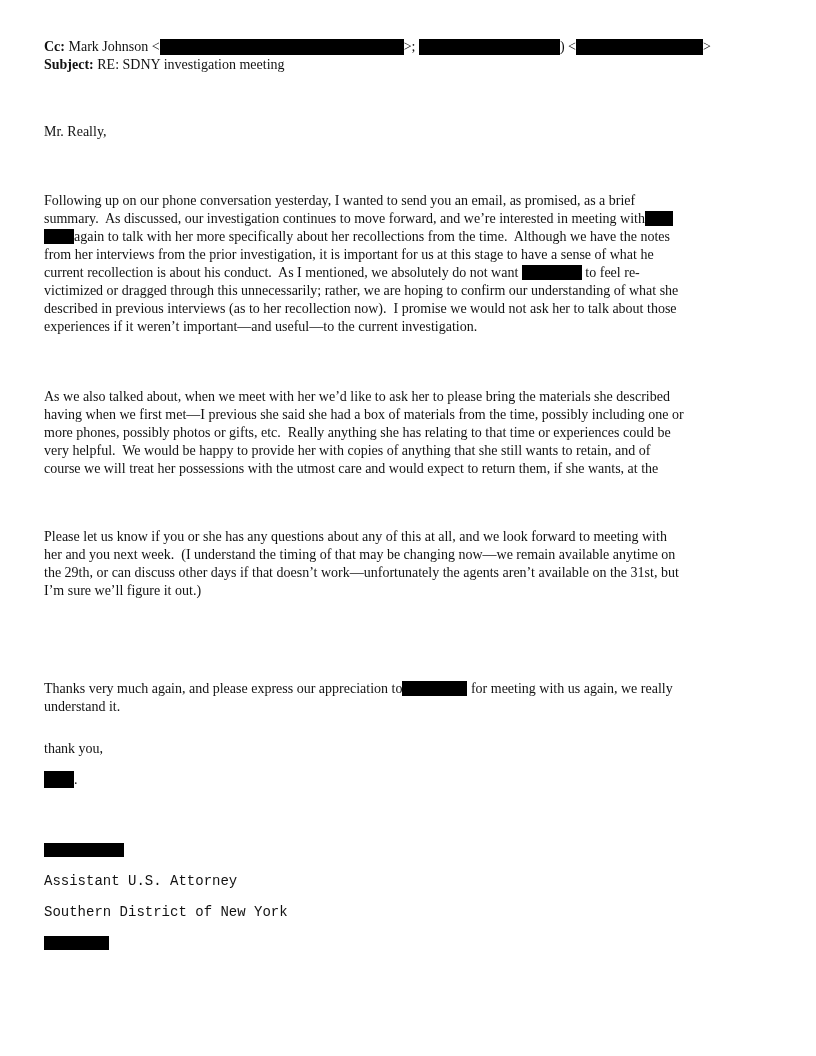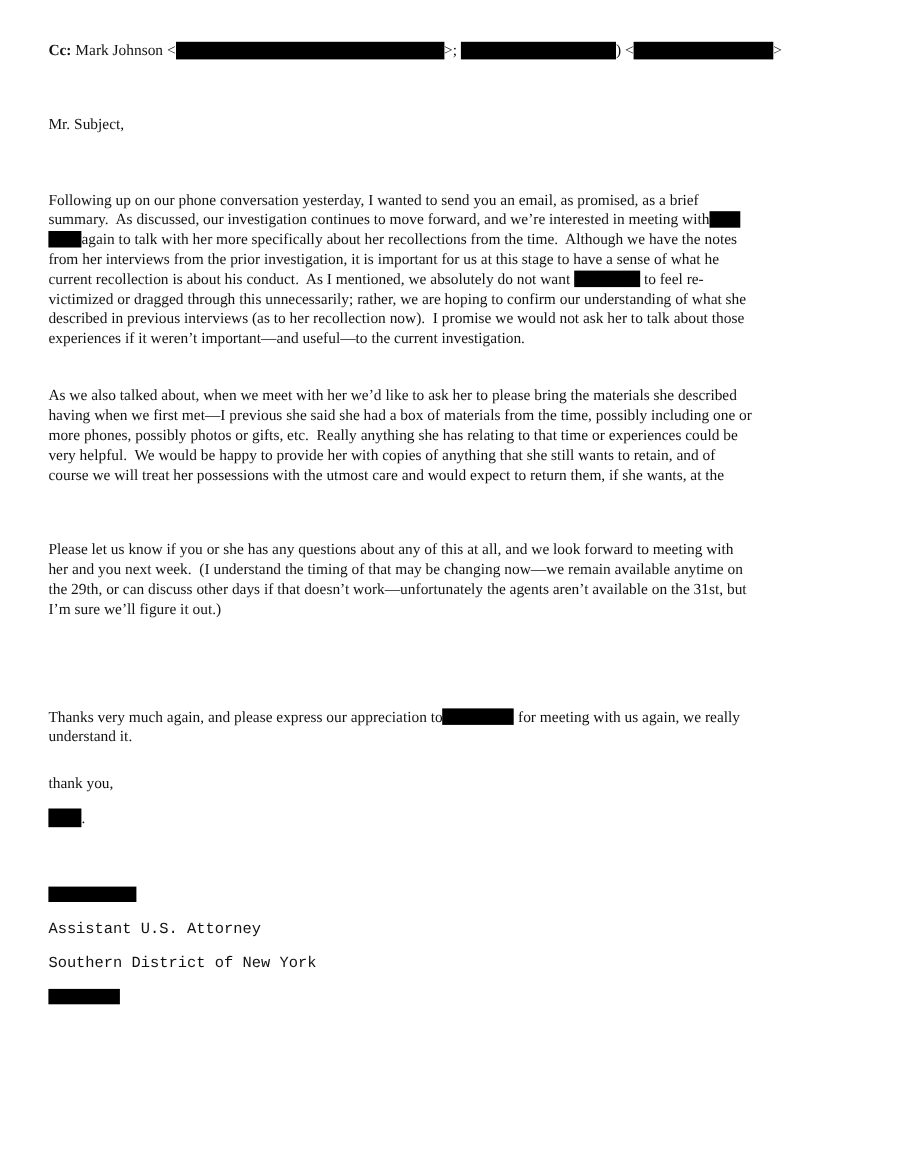--- a/index.html
+++ b/index.html
@@ -35,36 +35,37 @@
   }
   b { font-weight: bold; }
 </style>
 </head>
 <body>
 
 <div class="page">
 
   <div>
     <div class="line"><b>Cc:</b><span> Mark Johnson &lt;<span class="redaction" style="width: 244px; height: 16px; vertical-align: -4px;"></span>&gt;; <span class="redaction" style="width: 141px; height: 16px; vertical-align: -4px;"></span>) &lt;<span class="redaction" style="width: 127px; height: 16px; vertical-align: -4px;"></span>&gt;</span></div>
+    <div class="line"><b>Subject:</b><span> RE: SDNY investigation meeting</span></div>
   </div>
 
-  <div class="line" style="margin-top:49px">Mr. Subject,</div>
+  <div class="line" style="margin-top:49px">Mr. Really,</div>
 
   <div style="margin-top:51px">
       <div class="line">Following up on our phone conversation yesterday, I wanted to send you an email, as promised, as a brief</div>
       <div class="line">summary.  As discussed, our investigation continues to move forward, and we’re interested in meeting with<span class="redaction" style="width: 28px;"></span></div>
       <div class="line"><span class="redaction" style="width: 30px;"></span>again to talk with her more specifically about her recollections from the time.  Although we have the notes</div>
       <div class="line">from her interviews from the prior investigation, it is important for us at this stage to have a sense of what he</div>
       <div class="line">current recollection is about his conduct.  As I mentioned, we absolutely do not want <span class="redaction" style="width: 60px;"></span> to feel re-</div>
       <div class="line">victimized or dragged through this unnecessarily; rather, we are hoping to confirm our understanding of what she</div>
       <div class="line">described in previous interviews (as to her recollection now).  I promise we would not ask her to talk about those</div>
       <div class="line">experiences if it weren’t important—and useful—to the current investigation.</div>
     </div>
 
-  <div style="margin-top:34px">
+  <div style="margin-top:52px">
       <div class="line">As we also talked about, when we meet with her we’d like to ask her to please bring the materials she described</div>
       <div class="line">having when we first met—I previous she said she had a box of materials from the time, possibly including one or</div>
       <div class="line">more phones, possibly photos or gifts, etc.  Really anything she has relating to that time or experiences could be</div>
       <div class="line">very helpful.  We would be happy to provide her with copies of anything that she still wants to retain, and of</div>
       <div class="line">course we will treat her possessions with the utmost care and would expect to return them, if she wants, at the</div>
     </div>
 
   <div style="margin-top:50px">
       <div class="line">Please let us know if you or she has any questions about any of this at all, and we look forward to meeting with</div>
       <div class="line">her and you next week.  (I understand the timing of that may be changing now—we remain available anytime on</div>

